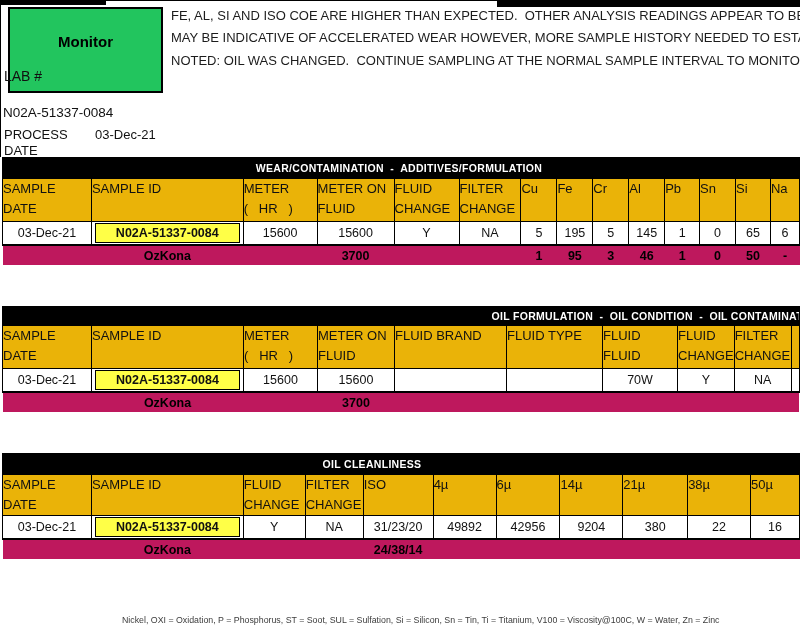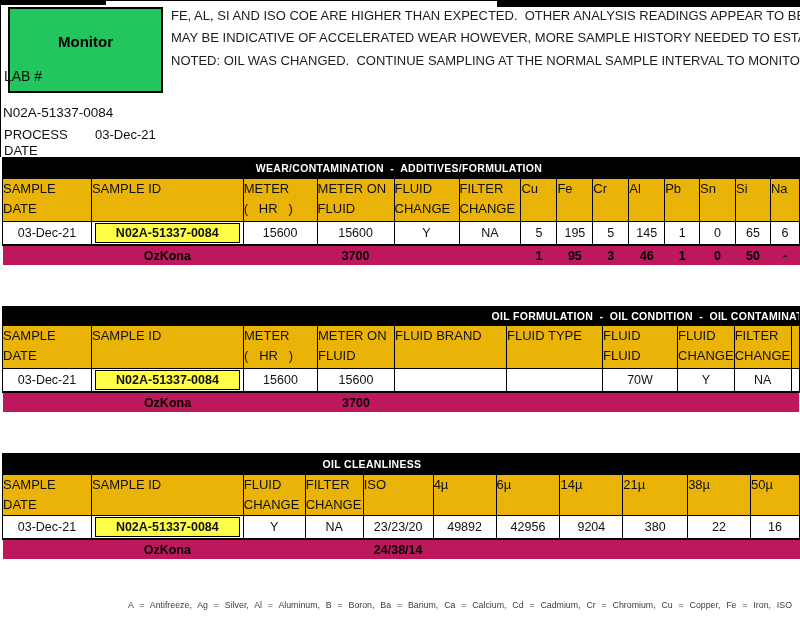--- a/index.html
+++ b/index.html
@@ -333,21 +333,21 @@
             <div>50µ</div>
           </td>
     </tr>
     <tr>
       <td class="data">03-Dec-21</td>
       <td class="data">
             <div class="hl">N02A-51337-0084</div>
           </td>
       <td class="data">Y</td>
       <td class="data">NA</td>
-      <td class="data">23/23/20</td>
+      <td class="data">31/23/20</td>
       <td class="data">49892</td>
       <td class="data">42956</td>
       <td class="data">9204</td>
       <td class="data">380</td>
       <td class="data">22</td>
       <td class="data">16</td>
     </tr>
     <tr>
       <td class="lim"></td>
       <td class="lim">OzKona</td>
@@ -357,15 +357,15 @@
       <td class="lim"></td>
       <td class="lim"></td>
       <td class="lim"></td>
       <td class="lim"></td>
       <td class="lim"></td>
       <td class="lim"></td>
     </tr>
   </tbody>
     </table>
 
-  <div class="legend1">A = Antifreeze, Ag = Silver, Al = Aluminum, B = Boron, Ba = Barium, Ca = Calcium, Cd = Cadmium, Cr = Chromium, Cu = Copper, Fe = Iron, ISO</div>
+  <div class="legend2">Nickel, OXI = Oxidation, P = Phosphorus, ST = Soot, SUL = Sulfation, Si = Silicon, Sn = Tin, Ti = Titanium, V100 = Viscosity@100C, W = Water, Zn = Zinc</div>
 
 </div>
 
 </body></html>

